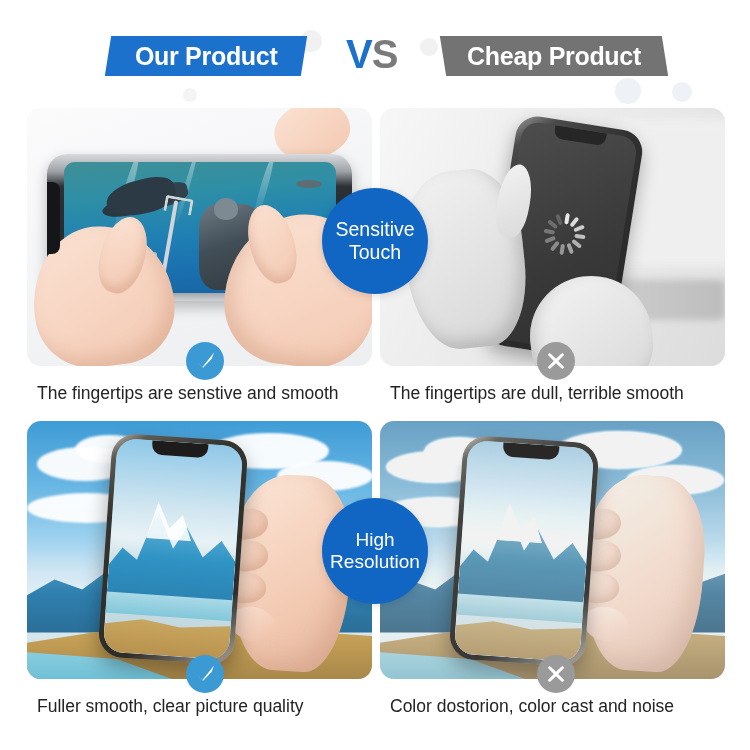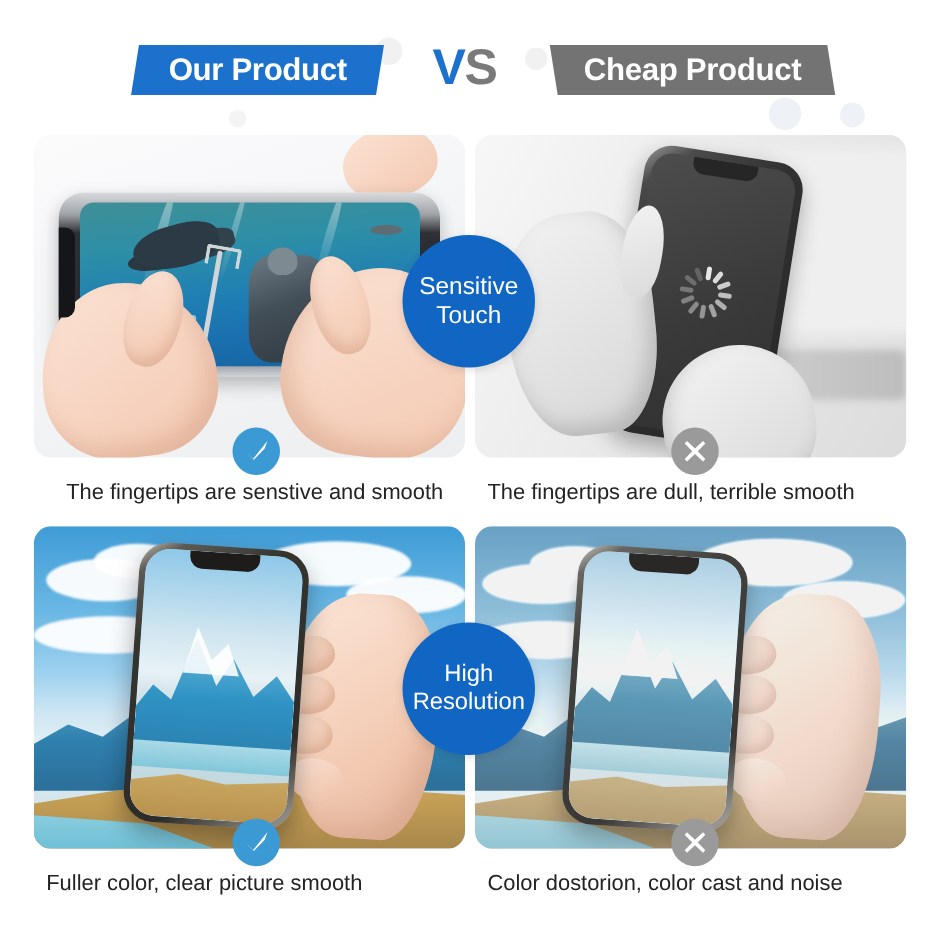--- a/index.html
+++ b/index.html
@@ -334,21 +334,21 @@
   .m-tl{ left:186px; top:342px; }
   .m-tr{ left:537px; top:342px; }
   .m-bl{ left:186px; top:655px; }
   .m-br{ left:537px; top:655px; }
 
   
   .caption{
     position:absolute; font-size:17.5px; color:#232323;
     white-space:nowrap;
   }
-  .c-tl{ left:37px; top:383px;margin-left:16px; }
+  .c-tl{ left:37px; top:383px; }
   .c-tr{ left:390px; top:383px; }
   .c-bl{ left:37px; top:696px; }
   .c-br{ left:390px; top:696px;text-align:center; }
 </style>
 </head>
 <body>
 
 <div class="header">
   <div class="deco-circle deco-1"></div>
   <div class="deco-circle deco-2"></div>
@@ -519,14 +519,14 @@
   </svg>
 </div>
 <div class="mark mark-no m-br">
   <svg width="22" height="22" viewBox="0 0 24 24" aria-hidden="true">
     <path d="M5 3 L12 9.6 L19 3 L21 5.2 L14.4 12 L21 18.8 L19 21 L12 14.4 L5 21 L3 18.8 L9.6 12 L3 5.2 Z" fill="#ffffff"></path>
   </svg>
 </div>
 
 <div class="caption c-tl">The fingertips are senstive and smooth</div>
 <div class="caption c-tr">The fingertips are dull, terrible smooth</div>
-<div class="caption c-bl">Fuller color, clear picture smooth</div>
+<div class="caption c-bl">Fuller smooth, clear picture quality</div>
 <div class="caption c-br">Color dostorion, color cast and noise</div>
 
 </body></html>

